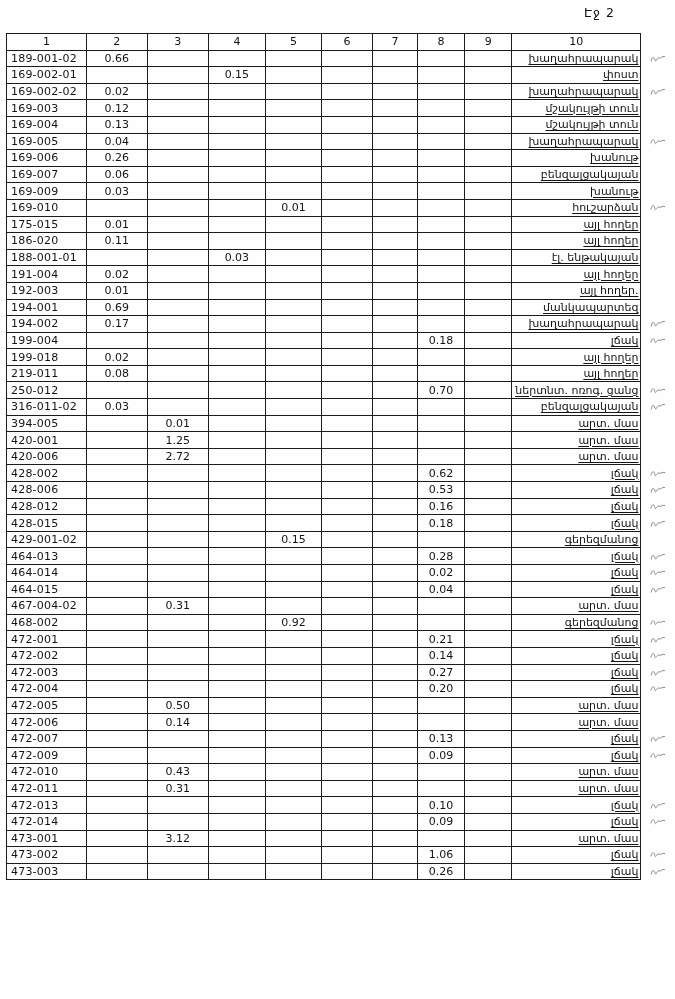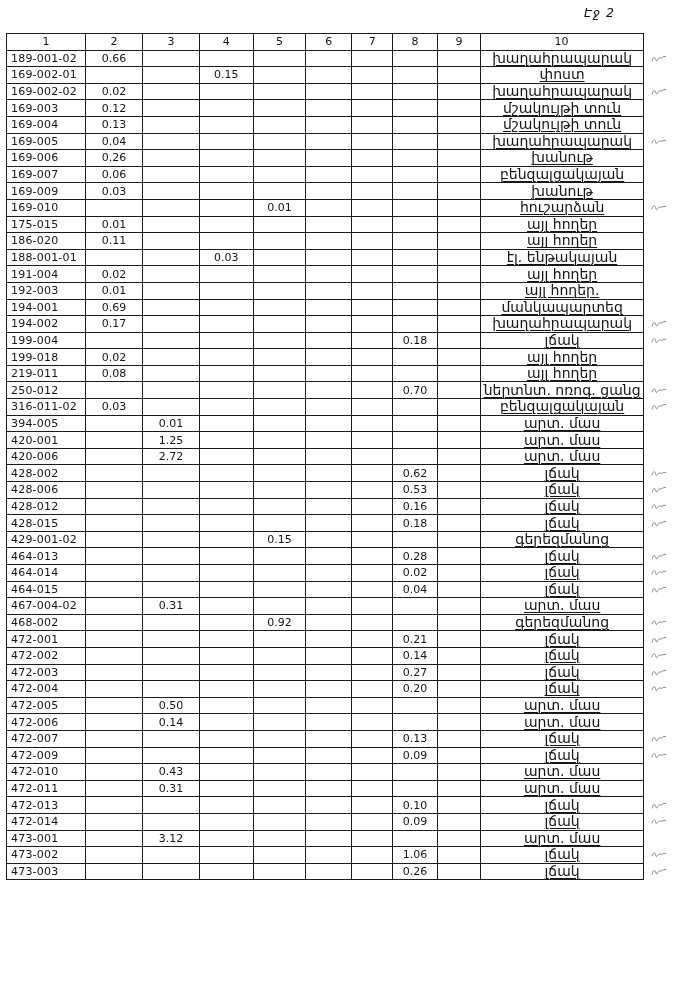--- a/index.html
+++ b/index.html
@@ -20,21 +20,20 @@
     background: #fefefe;
     overflow: hidden;
   }
   .page-label {
     position: absolute;
     top: 5px;
     left: 584px;
     font-size: 12.5px;
     letter-spacing: 1px;
     color: #111;
-    font-style: italic;
   }
   table.grid {
     position: absolute;
     top: 33px;
     left: 6px;
     border-collapse: collapse;
     table-layout: fixed;
   }
   .grid th, .grid td {
     border: 1px solid #1b1b1b;
@@ -55,23 +54,23 @@
   td.code {
     text-align: left;
     padding-left: 4px;
     letter-spacing: 0.2px;
     margin-left: 10px;
   }
   td.val {
     text-align: center;
   }
   td.label-cell {
-    text-align: center;
+    text-align: right;
     padding-left: 3px;
-    font-size: 14px;
+    font-size: 11px;
     margin-top: 20px;
   }
   td.label-cell span {
     text-decoration: underline;
     text-underline-offset: 2px;
     text-decoration-thickness: 1px;
   }
   td.margin-cell, th.margin-cell {
     border: none;
     background: transparent;

